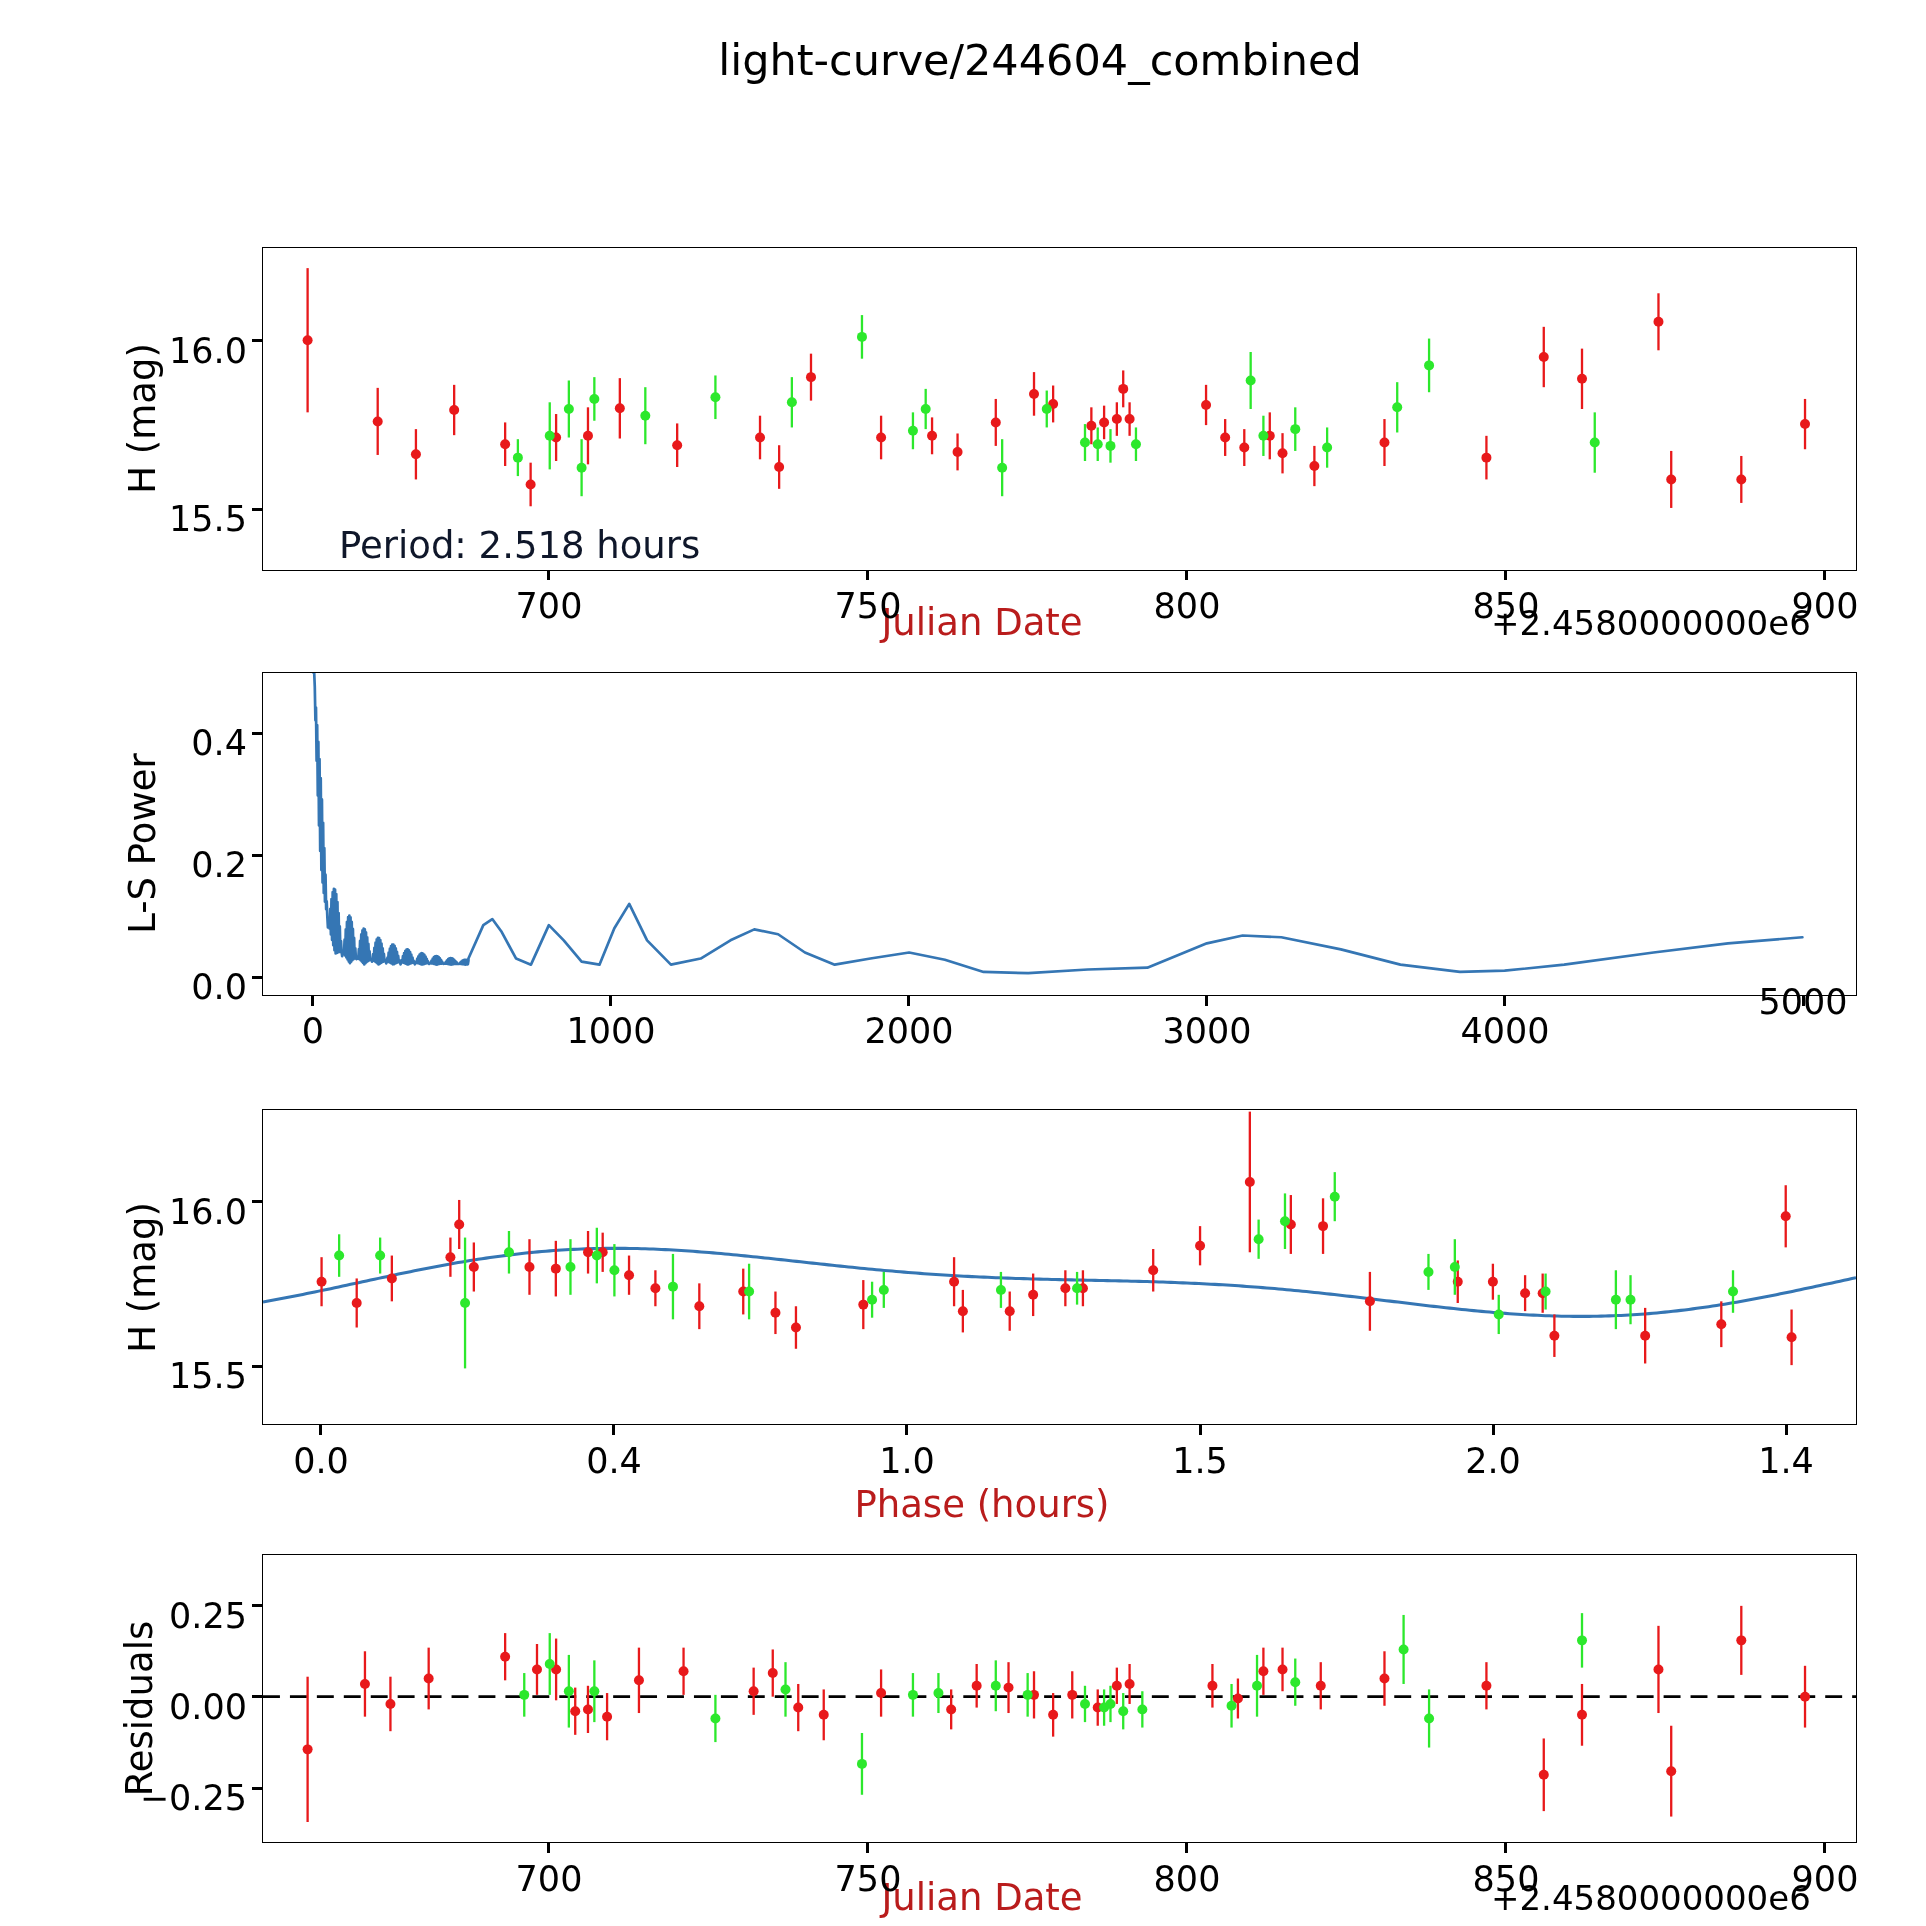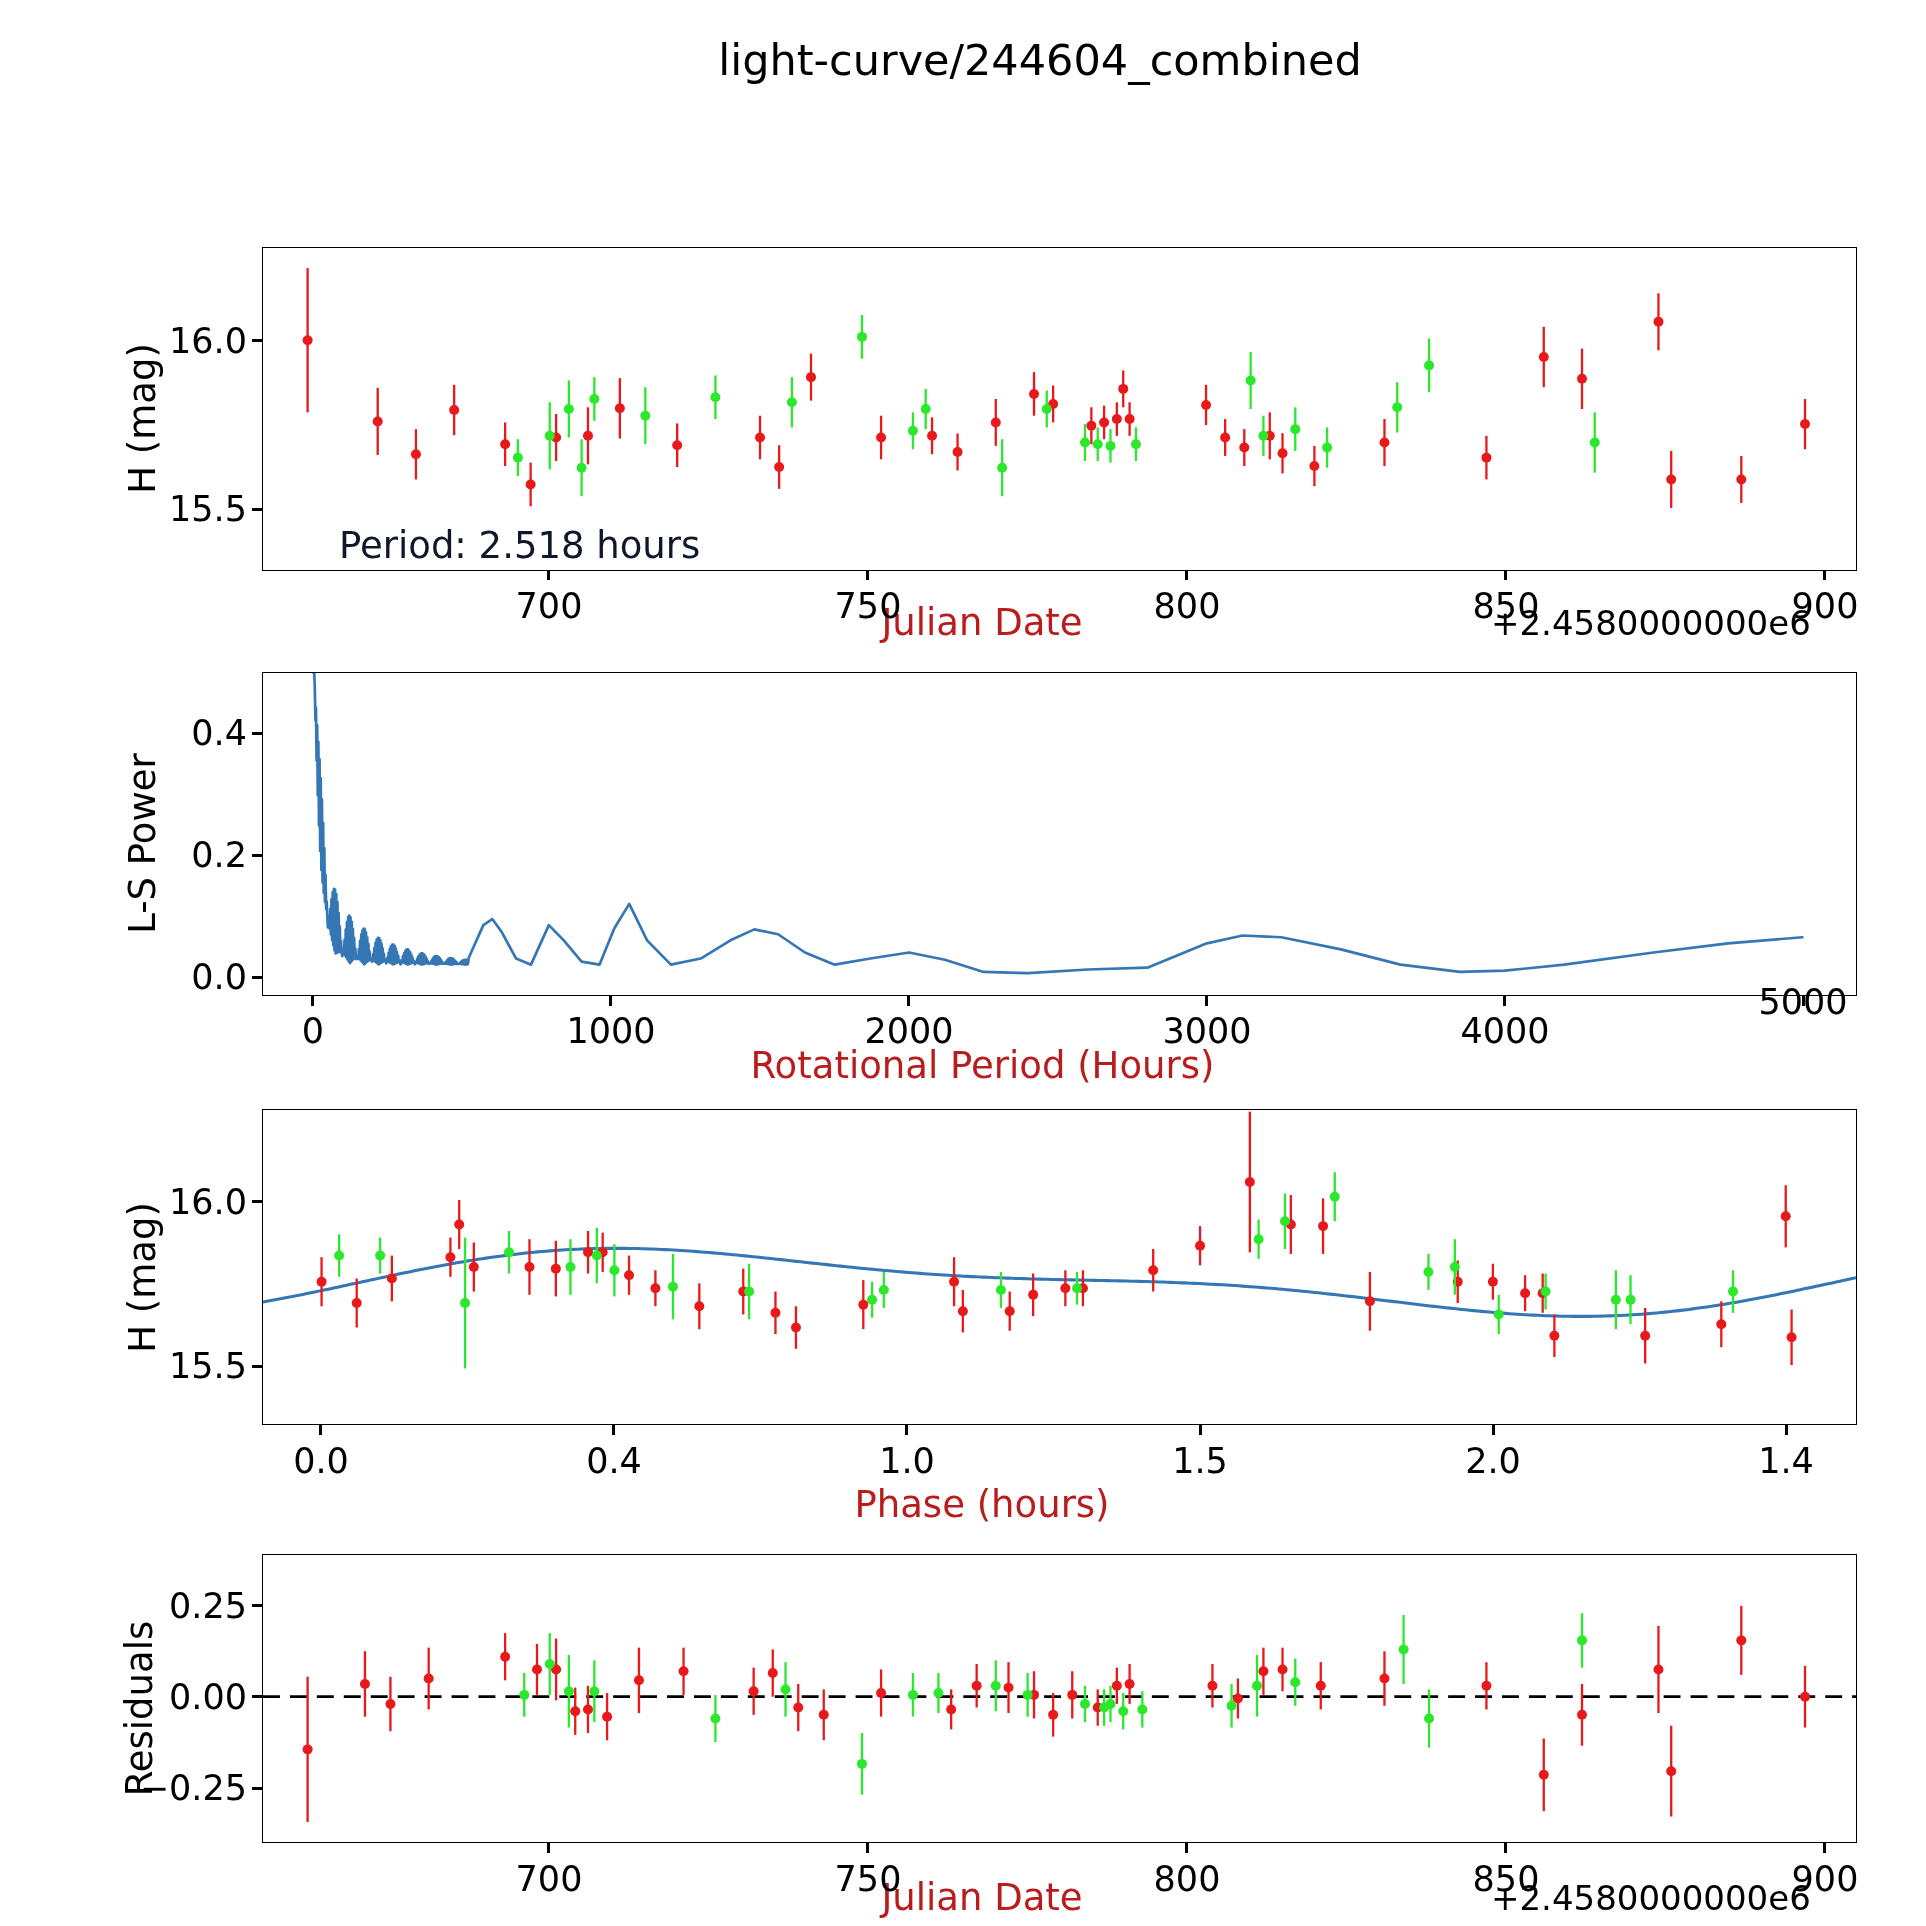--- a/index.html
+++ b/index.html
@@ -76,20 +76,21 @@
     white-space: nowrap;
     transform: translateX(-50%);
   }
   .tick-y {
     position: absolute;
     font-size: 35px;
     color: #000000;
     text-align: right;
     white-space: nowrap;
     transform: translateY(-50%);
+    margin-top: 10px;
   }
   .annot {
     position: absolute;
     font-size: 37px;
     color: #0f172a;
     white-space: nowrap;
   }
   .tickmark {
     position: absolute;
     background: #000000;
@@ -238,21 +239,20 @@
   <div class="annot" style="left:339px; top:524px;">Period: 2.518 hours</div>
 
   <div class="panel" id="panel-ls" style="left:262px; top:672px; width:1595px; height:324px;">
     <div class="plotarea">
       <svg class="plot" id="svg-ls" viewBox="0 0 4140 840" preserveAspectRatio="none">
           <path d="M131.6 0.0 L133.1 0.0 L134.6 36.8 L136.2 123.5 L137.7 90.3 L139.3 229.1 L140.8 136.1 L142.4 319.7 L143.9 179.5 L145.5 397.5 L147.0 224.7 L148.6 464.2 L150.1 274.4 L151.7 514.1 L153.2 329.8 L154.8 546.7 L156.3 391.0 L157.9 573.6 L159.4 457.0 L161.0 596.4 L162.5 526.1 L164.1 616.3 L165.6 595.8 L167.1 634.2 L168.7 663.6 L170.2 650.9 L171.8 645.9 L173.3 666.6 L174.9 615.0 L176.4 681.8 L178.0 589.5 L179.5 696.3 L181.1 571.8 L182.6 710.1 L184.2 563.3 L185.7 723.1 L187.3 565.0 L188.8 731.7 L190.4 576.7 L191.9 730.2 L193.5 597.6 L195.0 728.7 L196.6 626.4 L198.1 727.7 L199.6 661.1 L201.2 727.5 L202.7 699.5 L204.3 728.3 L205.8 738.9 L207.4 730.2 L208.9 727.5 L210.5 733.2 L212.0 695.7 L213.6 737.1 L215.1 669.0 L216.7 741.9 L218.2 649.0 L219.8 747.2 L221.3 636.7 L222.9 752.7 L224.4 632.8 L226.0 757.2 L227.5 637.1 L229.1 753.1 L230.6 649.1 L232.1 749.4 L233.7 667.6 L235.2 746.5 L236.8 691.2 L238.3 744.5 L239.9 718.1 L241.4 743.5 L243.0 746.4 L244.5 743.6 L246.1 745.4 L247.6 744.7 L249.2 720.1 L250.7 746.7 L252.3 698.5 L253.8 749.5 L255.4 682.0 L256.9 752.8 L258.5 671.3 L260.0 756.5 L261.6 666.9 L263.1 760.2 L264.7 668.9 L266.2 757.1 L267.7 676.7 L269.3 754.1 L270.8 689.6 L272.4 751.6 L273.9 706.6 L275.5 749.7 L277.0 726.3 L278.6 748.7 L280.1 747.3 L281.7 748.5 L283.2 753.0 L284.8 749.1 L286.3 733.6 L287.9 750.4 L289.4 716.8 L291.0 752.3 L292.5 703.6 L294.1 754.7 L295.6 694.8 L297.2 757.4 L298.7 690.7 L300.2 760.1 L301.8 691.4 L303.3 758.6 L304.9 696.6 L306.4 756.2 L308.0 705.7 L309.5 754.2 L311.1 718.0 L312.6 752.8 L314.2 732.5 L315.7 751.9 L317.3 748.2 L318.8 751.6 L320.4 757.4 L321.9 751.9 L323.5 742.6 L325.0 752.8 L326.6 729.6 L328.1 754.2 L329.7 719.2 L331.2 756.0 L332.7 712.1 L334.3 757.9 L335.8 708.4 L337.4 760.0 L338.9 708.4 L340.5 759.5 L342.0 711.7 L343.6 757.6 L345.1 718.2 L346.7 756.1 L348.2 727.1 L349.8 754.9 L351.3 737.8 L352.9 754.2 L354.4 749.5 L356.0 753.9 L357.5 760.1 L359.1 754.1 L360.6 748.8 L362.2 754.7 L363.7 738.8 L365.2 755.7 L366.8 730.6 L368.3 756.9 L369.9 724.9 L371.4 758.4 L373.0 721.7 L374.5 759.9 L376.1 721.2 L377.6 760.0 L379.2 723.4 L380.7 758.6 L382.3 727.9 L383.8 757.4 L385.4 734.3 L386.9 756.5 L388.5 742.2 L390.0 755.9 L391.6 750.9 L393.1 755.6 L394.7 759.8 L396.2 755.7 L397.7 753.1 L399.3 756.1 L400.8 745.3 L402.4 756.8 L403.9 739.0 L405.5 757.7 L407.0 734.4 L408.6 758.8 L410.1 731.7 L411.7 760.0 L413.2 731.0 L414.8 760.4 L416.3 732.3 L417.9 759.3 L419.4 735.4 L421.0 758.4 L422.5 740.0 L424.1 757.6 L425.6 745.8 L427.2 757.1 L428.7 752.3 L430.3 756.9 L431.8 759.0 L433.3 756.9 L434.9 756.0 L436.4 757.2 L438.0 750.0 L439.5 757.7 L441.1 745.1 L442.6 758.4 L444.2 741.4 L445.7 759.2 L447.3 739.1 L448.8 760.0 L450.4 738.4 L451.9 760.6 L453.5 739.1 L455.0 759.8 L456.6 741.3 L458.1 759.1 L459.7 744.6 L461.2 758.5 L462.8 748.8 L464.3 758.1 L465.8 753.6 L467.4 757.9 L468.9 758.7 L470.5 757.9 L472.0 757.9 L473.6 758.0 L475.1 753.4 L476.7 758.4 L478.2 749.5 L479.8 758.9 L481.3 746.6 L482.9 759.5 L484.4 744.7 L486.0 760.1 L487.5 744.0 L489.1 760.8 L490.6 744.3 L492.2 760.1 L493.7 745.8 L495.3 759.6 L496.8 748.2 L498.3 759.1 L499.9 751.2 L501.4 758.8 L503.0 754.8 L504.5 758.6 L506.1 758.6 L507.6 758.6 L509.2 759.2 L510.7 758.7 L512.3 755.7 L513.8 758.9 L515.4 752.7 L516.9 759.3 L518.5 750.4 L520.0 759.7 L521.6 748.9 L523.1 760.2 L524.7 748.2 L526.2 760.7 L527.8 748.3 L529.3 760.4 L530.8 749.3 L532.4 759.9 L533.9 751.0 L533.9 744.9 L572.6 657.7 L595.9 641.9 L619.1 673.6 L657.8 744.9 L696.4 760.8 L742.9 657.7 L781.6 697.4 L828.0 752.8 L874.4 760.8 L913.1 665.7 L951.8 602.3 L998.2 697.4 L1060.1 760.8 L1137.5 744.9 L1214.9 697.4 L1276.8 668.8 L1338.7 681.5 L1408.4 729.1 L1485.8 760.8 L1578.6 744.9 L1679.2 729.1 L1772.1 748.1 L1872.7 779.8 L1988.7 782.9 L2143.5 773.4 L2298.3 768.7 L2453.0 705.3 L2545.9 684.7 L2646.5 689.4 L2801.3 721.1 L2956.0 760.8 L3110.8 779.8 L3226.9 776.6 L3381.6 760.8 L3613.8 729.1 L3807.3 705.3 L4000.7 689.4 " fill="none" stroke="#3576b4" stroke-width="7" stroke-linejoin="round" stroke-linecap="round"></path>
         </svg>
     </div>
   </div>
   <div class="ylabel" style="left:46px; top:822px; width:193px; transform: rotate(-90deg);">L-S Power</div>
-  <div class="xlabel" style="left:713px; top:1044px; width:539px;">Rotational Period (Hours)</div>
 
   <div class="panel" id="panel-ph" style="left:262px; top:1109px; width:1595px; height:316px;">
     <div class="plotarea">
       <svg class="plot" id="svg-ph" viewBox="0 0 4140 820" preserveAspectRatio="none">
           <path d="M0.0 501.3 L10.3 499.4 L20.7 497.6 L31.0 495.7 L41.4 493.7 L51.8 491.8 L62.1 489.8 L72.5 487.8 L82.8 485.7 L93.1 483.7 L103.5 481.6 L113.8 479.5 L124.2 477.4 L134.5 475.2 L144.9 473.0 L155.3 470.9 L165.6 468.7 L176.0 466.5 L186.3 464.3 L196.7 462.1 L207.0 459.8 L217.3 457.6 L227.7 455.3 L238.1 453.1 L248.4 450.9 L258.8 448.6 L269.1 446.4 L279.5 444.1 L289.8 441.9 L300.1 439.7 L310.5 437.4 L320.9 435.2 L331.2 433.0 L341.6 430.8 L351.9 428.6 L362.3 426.5 L372.6 424.3 L382.9 422.2 L393.3 420.1 L403.7 418.0 L414.0 415.9 L424.4 413.9 L434.7 411.9 L445.0 409.9 L455.4 407.9 L465.7 406.0 L476.1 404.0 L486.4 402.2 L496.8 400.3 L507.1 398.5 L517.5 396.7 L527.9 395.0 L538.2 393.3 L548.5 391.6 L558.9 389.9 L569.2 388.4 L579.6 386.8 L590.0 385.3 L600.3 383.8 L610.6 382.4 L621.0 381.0 L631.4 379.6 L641.7 378.3 L652.0 377.1 L662.4 375.9 L672.7 374.7 L683.1 373.6 L693.4 372.5 L703.8 371.5 L714.1 370.5 L724.5 369.6 L734.8 368.7 L745.2 367.9 L755.5 367.1 L765.9 366.4 L776.3 365.7 L786.6 365.1 L797.0 364.5 L807.3 364.0 L817.6 363.5 L828.0 363.0 L838.4 362.7 L848.7 362.3 L859.0 362.0 L869.4 361.8 L879.8 361.6 L890.1 361.4 L900.5 361.3 L910.8 361.3 L921.1 361.3 L931.5 361.3 L941.8 361.4 L952.2 361.5 L962.6 361.7 L972.9 361.9 L983.3 362.2 L993.6 362.5 L1004.0 362.8 L1014.3 363.2 L1024.7 363.6 L1035.0 364.1 L1045.3 364.6 L1055.7 365.1 L1066.0 365.7 L1076.4 366.3 L1086.8 366.9 L1097.1 367.6 L1107.5 368.3 L1117.8 369.0 L1128.2 369.8 L1138.5 370.6 L1148.8 371.4 L1159.2 372.3 L1169.6 373.1 L1179.9 374.0 L1190.3 374.9 L1200.6 375.9 L1210.9 376.9 L1221.3 377.8 L1231.6 378.8 L1242.0 379.9 L1252.3 380.9 L1262.7 381.9 L1273.0 383.0 L1283.4 384.1 L1293.7 385.2 L1304.1 386.3 L1314.5 387.4 L1324.8 388.5 L1335.2 389.6 L1345.5 390.7 L1355.9 391.9 L1366.2 393.0 L1376.6 394.2 L1386.9 395.3 L1397.3 396.4 L1407.6 397.6 L1418.0 398.7 L1428.3 399.9 L1438.7 401.0 L1449.0 402.1 L1459.4 403.2 L1469.7 404.4 L1480.0 405.5 L1490.4 406.6 L1500.8 407.7 L1511.1 408.8 L1521.5 409.8 L1531.8 410.9 L1542.2 411.9 L1552.5 413.0 L1562.9 414.0 L1573.2 415.0 L1583.5 416.0 L1593.9 417.0 L1604.3 418.0 L1614.6 418.9 L1625.0 419.8 L1635.3 420.7 L1645.6 421.6 L1656.0 422.5 L1666.3 423.4 L1676.7 424.2 L1687.0 425.0 L1697.4 425.9 L1707.8 426.6 L1718.1 427.4 L1728.4 428.1 L1738.8 428.9 L1749.1 429.6 L1759.5 430.3 L1769.8 430.9 L1780.2 431.6 L1790.5 432.2 L1800.9 432.8 L1811.3 433.4 L1821.6 434.0 L1832.0 434.5 L1842.3 435.1 L1852.7 435.6 L1863.0 436.1 L1873.4 436.5 L1883.7 437.0 L1894.1 437.5 L1904.4 437.9 L1914.7 438.3 L1925.1 438.7 L1935.4 439.1 L1945.8 439.4 L1956.2 439.8 L1966.5 440.1 L1976.8 440.4 L1987.2 440.8 L1997.5 441.1 L2007.9 441.3 L2018.3 441.6 L2028.6 441.9 L2039.0 442.2 L2049.3 442.4 L2059.7 442.7 L2070.0 442.9 L2080.3 443.1 L2090.7 443.4 L2101.1 443.6 L2111.4 443.8 L2121.8 444.0 L2132.1 444.2 L2142.5 444.5 L2152.8 444.7 L2163.1 444.9 L2173.5 445.1 L2183.8 445.3 L2194.2 445.6 L2204.5 445.8 L2214.9 446.0 L2225.3 446.2 L2235.6 446.5 L2245.9 446.7 L2256.3 447.0 L2266.7 447.3 L2277.0 447.5 L2287.3 447.8 L2297.7 448.1 L2308.1 448.4 L2318.4 448.7 L2328.8 449.1 L2339.1 449.4 L2349.4 449.8 L2359.8 450.2 L2370.1 450.5 L2380.5 450.9 L2390.8 451.4 L2401.2 451.8 L2411.6 452.3 L2421.9 452.7 L2432.3 453.2 L2442.6 453.7 L2453.0 454.3 L2463.3 454.8 L2473.7 455.4 L2484.0 456.0 L2494.4 456.6 L2504.7 457.2 L2515.1 457.9 L2525.4 458.5 L2535.8 459.2 L2546.1 460.0 L2556.4 460.7 L2566.8 461.4 L2577.2 462.2 L2587.5 463.0 L2597.8 463.8 L2608.2 464.7 L2618.6 465.6 L2628.9 466.4 L2639.3 467.3 L2649.6 468.3 L2660.0 469.2 L2670.3 470.2 L2680.6 471.2 L2691.0 472.2 L2701.3 473.2 L2711.7 474.2 L2722.0 475.3 L2732.4 476.4 L2742.8 477.5 L2753.1 478.6 L2763.4 479.7 L2773.8 480.8 L2784.2 482.0 L2794.5 483.1 L2804.8 484.3 L2815.2 485.5 L2825.6 486.7 L2835.9 487.9 L2846.3 489.1 L2856.6 490.4 L2866.9 491.6 L2877.3 492.9 L2887.7 494.1 L2898.0 495.4 L2908.3 496.6 L2918.7 497.9 L2929.1 499.1 L2939.4 500.4 L2949.8 501.6 L2960.1 502.9 L2970.5 504.2 L2980.8 505.4 L2991.1 506.7 L3001.5 507.9 L3011.9 509.1 L3022.2 510.3 L3032.6 511.6 L3042.9 512.8 L3053.3 513.9 L3063.6 515.1 L3073.9 516.3 L3084.3 517.4 L3094.7 518.6 L3105.0 519.7 L3115.4 520.8 L3125.7 521.8 L3136.0 522.9 L3146.4 523.9 L3156.7 524.9 L3167.1 525.9 L3177.4 526.8 L3187.8 527.7 L3198.1 528.6 L3208.5 529.5 L3218.9 530.3 L3229.2 531.1 L3239.5 531.9 L3249.9 532.6 L3260.3 533.3 L3270.6 534.0 L3280.9 534.6 L3291.3 535.2 L3301.7 535.7 L3312.0 536.2 L3322.4 536.7 L3332.7 537.1 L3343.1 537.5 L3353.4 537.9 L3363.8 538.2 L3374.1 538.4 L3384.4 538.6 L3394.8 538.8 L3405.2 538.9 L3415.5 539.0 L3425.8 539.0 L3436.2 538.9 L3446.6 538.9 L3456.9 538.7 L3467.2 538.6 L3477.6 538.3 L3488.0 538.1 L3498.3 537.7 L3508.7 537.4 L3519.0 536.9 L3529.4 536.5 L3539.7 535.9 L3550.1 535.4 L3560.4 534.7 L3570.7 534.1 L3581.1 533.3 L3591.4 532.6 L3601.8 531.7 L3612.2 530.9 L3622.5 529.9 L3632.8 528.9 L3643.2 527.9 L3653.6 526.8 L3663.9 525.7 L3674.3 524.6 L3684.6 523.3 L3694.9 522.1 L3705.3 520.8 L3715.7 519.4 L3726.0 518.0 L3736.3 516.6 L3746.7 515.1 L3757.1 513.6 L3767.4 512.0 L3777.8 510.4 L3788.1 508.8 L3798.5 507.1 L3808.8 505.3 L3819.2 503.6 L3829.5 501.8 L3839.8 500.0 L3850.2 498.1 L3860.5 496.2 L3870.9 494.3 L3881.3 492.3 L3891.6 490.4 L3901.9 488.4 L3912.3 486.3 L3922.7 484.3 L3933.0 482.2 L3943.3 480.1 L3953.7 478.0 L3964.0 475.8 L3974.4 473.7 L3984.8 471.5 L3995.1 469.3 L4005.5 467.1 L4015.8 464.9 L4026.2 462.7 L4036.5 460.5 L4046.8 458.2 L4057.2 456.0 L4067.5 453.8 L4077.9 451.5 L4088.3 449.3 L4098.6 447.0 L4108.9 444.8 L4119.3 442.6 L4129.6 440.3 L4140.0 438.1 " fill="none" stroke="#3576b4" stroke-width="8"></path>
           <line x1="152.2058823529412" x2="152.2058823529412" y1="512.4999999999992" y2="384.37500000000057" stroke="#e8191b" stroke-width="6"></line>
           <circle cx="152.2058823529412" cy="448.4374999999999" r="13" fill="#e8191b"></circle>
           <line x1="243.52941176470588" x2="243.52941176470588" y1="568.0208333333336" y2="439.89583333333496" stroke="#e8191b" stroke-width="6"></line>
           <circle cx="243.52941176470588" cy="503.9583333333343" r="13" fill="#e8191b"></circle>
           <line x1="334.85294117647055" x2="334.85294117647055" y1="499.6875000000003" y2="380.1041666666666" stroke="#e8191b" stroke-width="6"></line>

